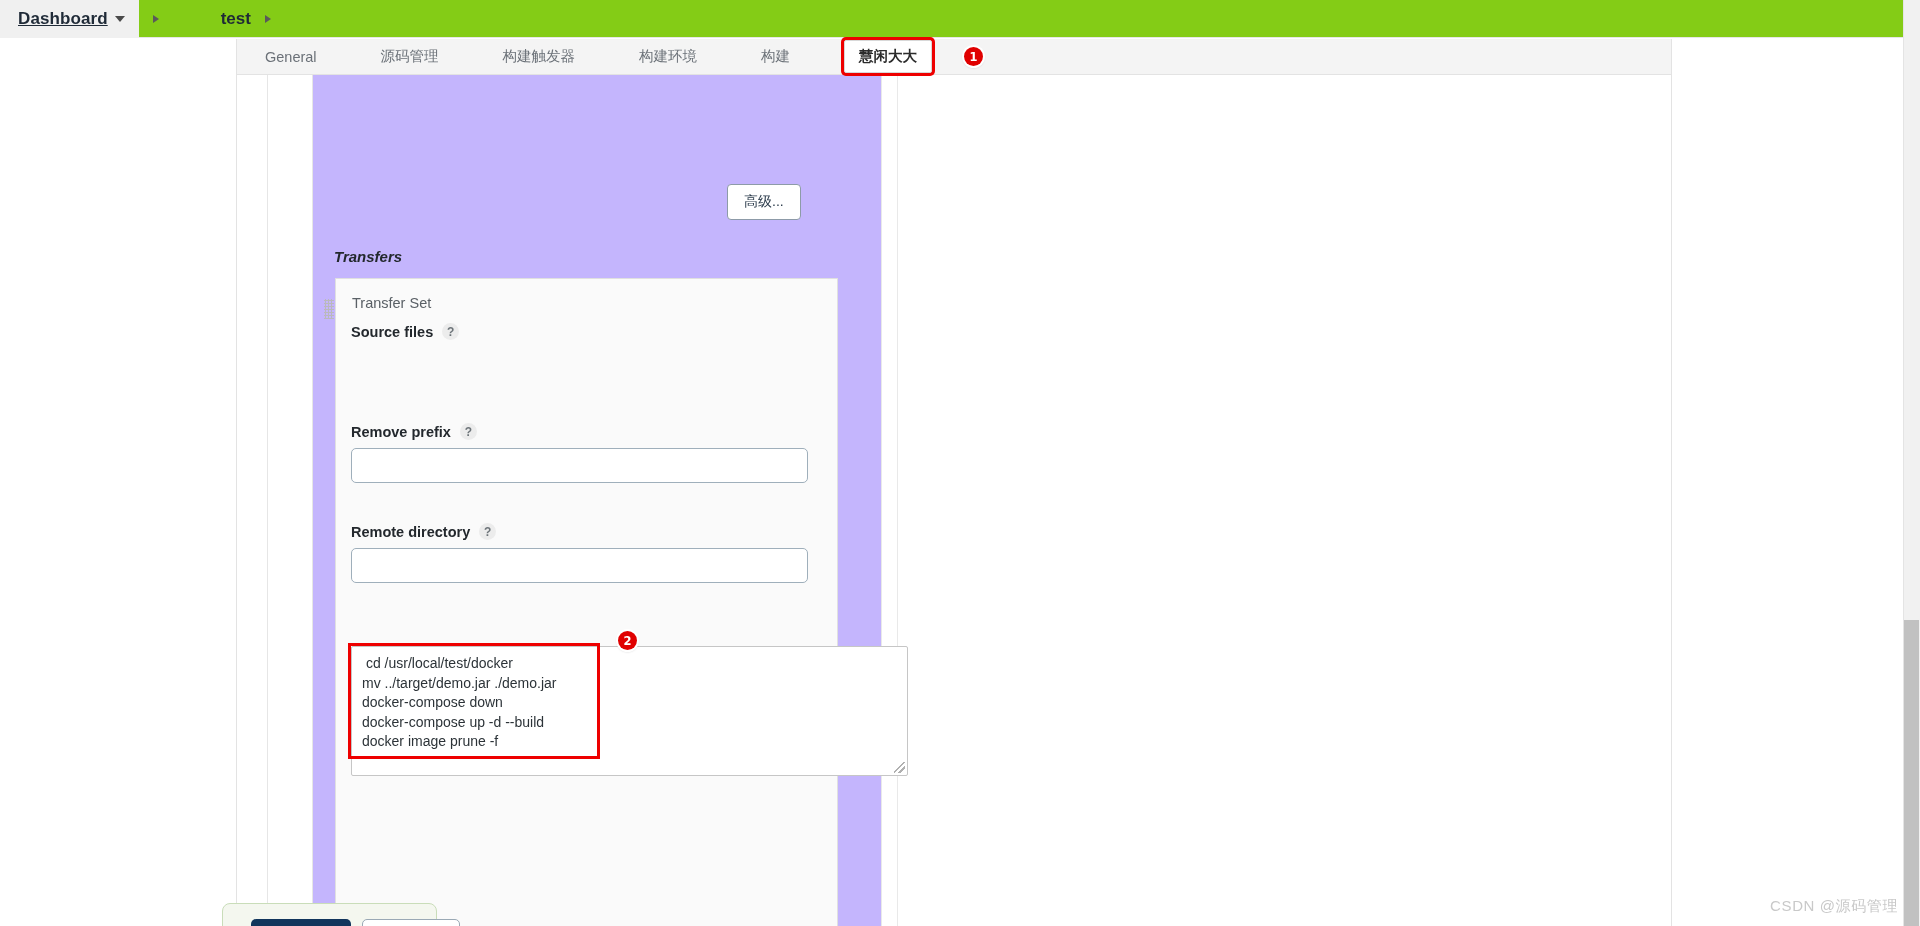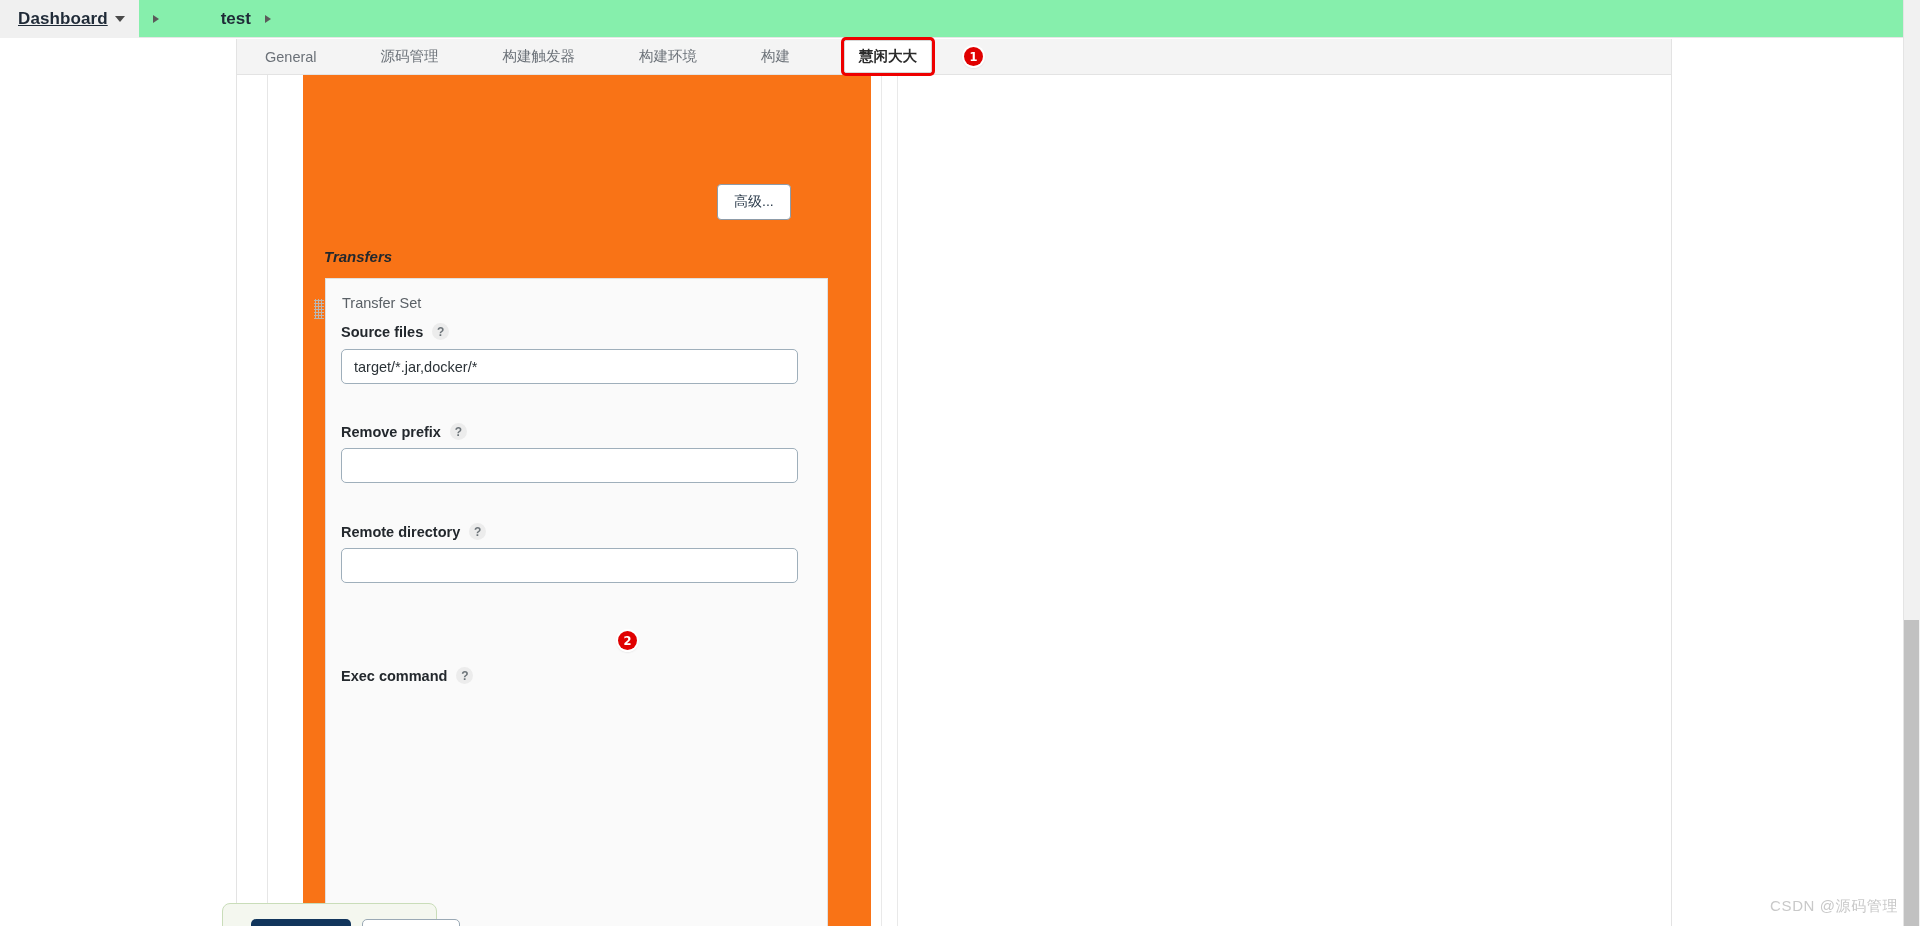--- a/index.html
+++ b/index.html
@@ -10,21 +10,21 @@
     background: #ffffff;
     font-family: "Liberation Sans", "DejaVu Sans", sans-serif;
     -webkit-font-smoothing: antialiased;
   }
 
   
   .breadcrumb-bar {
     position: absolute;
     left: 0; top: 0;
     width: 1920px; height: 38px;
-    background: #86efac;
+    background: #84cc16;
     border-bottom: 1px solid #e6e6e6;
     display: flex;
     align-items: center;
   }
   .crumb-block {
     height: 38px;
     display: flex;
     align-items: center;
     padding: 0 14px 0 18px;
     background: #f0f0f0;
@@ -121,23 +121,23 @@
     border-left: 1px solid #e3e3e3;
     border-right: 1px solid #e3e3e3;
   }
   .rail-a { position: absolute; left: 30px;  top: 0; width: 1px; height: 851px; background: #e6e6e6; }
   .rail-b { position: absolute; left: 75px;  top: 0; width: 1px; height: 851px; background: #e6e6e6; }
   .rail-c { position: absolute; left: 644px; top: 0; width: 1px; height: 851px; background: #e9e9e9; }
   .rail-d { position: absolute; left: 660px; top: 0; width: 1px; height: 851px; background: #e9e9e9; }
 
   .form-pane {
     position: absolute;
-    left: 66px; top: 0;
+    left: 76px; top: 0;
     width: 568px; height: 851px;
-    background: #f97316;
+    background: #c4b5fd;
   }
 
   
   .btn-adv {
     background: #ffffff;
     border: 1px solid #8d9ba8;
     border-radius: 4px;
     font-size: 14px;
     color: #2b3b4b;
     padding: 8px 16px;
@@ -354,39 +354,47 @@
     <div class="section-title">Transfers</div>
 
     <div class="transfer-card">
       <div class="grip"></div>
       <div class="ts-label">Transfer Set</div>
 
       <div class="field-label" style="left:15px; top:44px;text-align:right;">
         <span>Source files</span>
         <span class="help-icon">?</span>
       </div>
-      <input class="text-input" style="left: 15px; top: 70px;" type="text" value="target/*.jar,docker/*">
 
       <div class="field-label" style="left:15px; top:144px;">
         <span>Remove prefix</span>
         <span class="help-icon">?</span>
       </div>
       <input class="text-input" style="left: 15px; top: 169px;" type="text" value="">
 
       <div class="field-label" style="left:15px; top:244px;">
         <span>Remote directory</span>
         <span class="help-icon">?</span>
       </div>
       <input class="text-input" style="left: 15px; top: 269px;" type="text" value="">
 
       <div class="field-label" style="left:15px; top:344px;margin-top:44px;">
         <span>Exec command</span>
         <span class="help-icon">?</span>
       </div>
 
+      <div class="ta-wrap">
+        <textarea class="exec-textarea" spellcheck="false" style=""> cd /usr/local/test/docker
+mv ../target/demo.jar ./demo.jar
+docker-compose down
+docker-compose up -d --build
+docker image prune -f</textarea>
+        <div class="ta-grip"></div>
+        <div class="ta-redbox"></div>
+      </div>
 
 
     </div>
 
   </div>
 </div>
 
 <span class="marker marker-2">2</span>
 
 <div class="save-bar">

